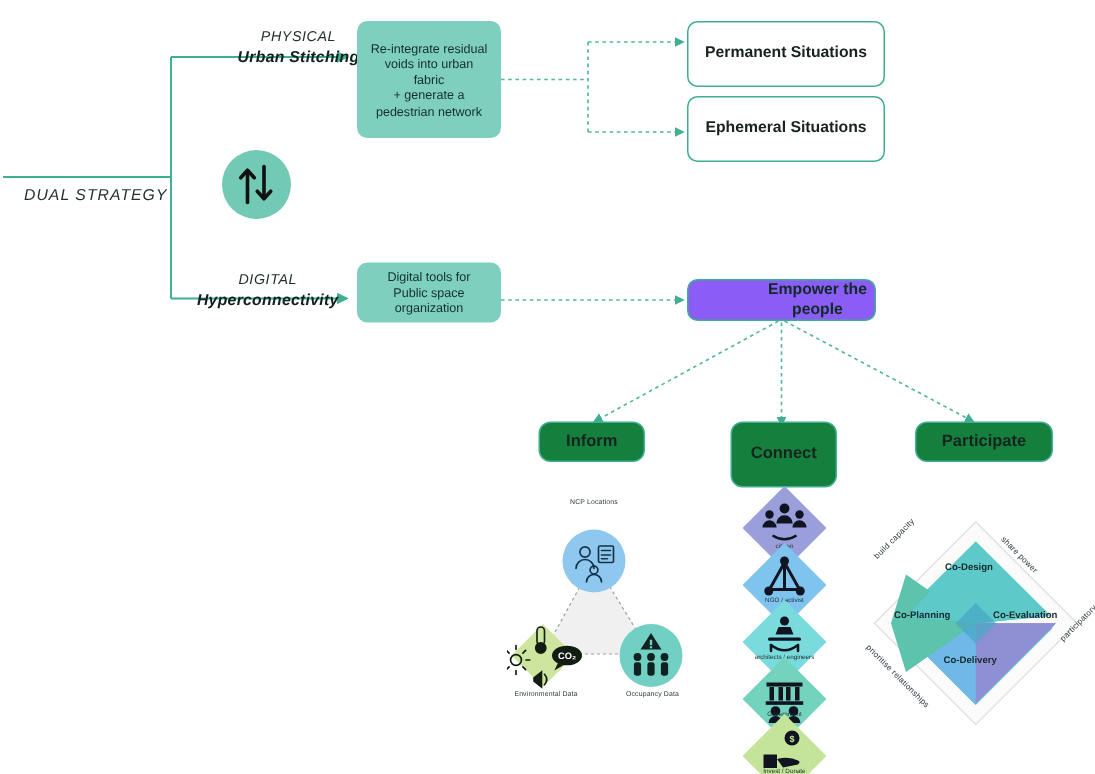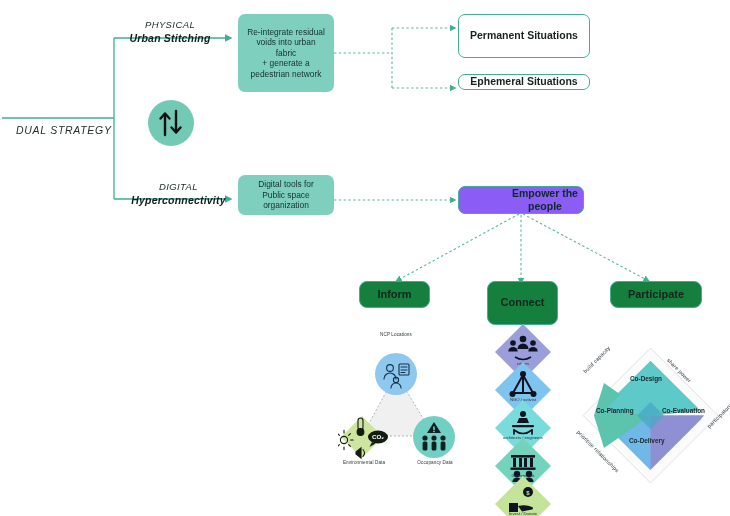--- a/index.html
+++ b/index.html
@@ -180,21 +180,21 @@
 
   <path d="M334,200 L451,200" stroke="#54b79f" stroke-width="1.1" fill="none" stroke-dasharray="2.4 2.4" marker-end="url(#arrow-dot)"></path>
 
   <path d="M521,215 L521,279" stroke="#54b79f" stroke-width="1.1" fill="none" stroke-dasharray="2.4 2.4" marker-end="url(#arrow-dot)"></path>
   <path d="M519,214 L400,279" stroke="#54b79f" stroke-width="1.1" fill="none" stroke-dasharray="2.4 2.4" marker-end="url(#arrow-dot)"></path>
   <path d="M523,214 L645,279" stroke="#54b79f" stroke-width="1.1" fill="none" stroke-dasharray="2.4 2.4" marker-end="url(#arrow-dot)"></path>
 </svg>
 
 <div id="dual-strategy-label">DUAL STRATEGY</div>
 
-<div class="branch-label" style="left:124px; top:20px; width:92px;">
+<div class="branch-label" style="left:153px; top:20px; width:92px;">
   <span class="mode">PHYSICAL</span>
   <span class="name">Urban Stitching</span>
 </div>
 
 <div class="branch-label" style="left:126px; top:182px; width:105px;">
   <span class="mode">DIGITAL</span>
   <span class="name">Hyperconnectivity</span>
 </div>
 
 <div id="exchange-circle">
@@ -221,21 +221,21 @@
 <div class="box box-filled" style="left:238px; top:175px; width:96px; height:40px;">
   <div>
     <div>Digital tools for</div>
     <div>Public space</div>
     <div>organization</div>
   </div>
 </div>
 
 <div class="box box-outline" style="left:458px; top:14px; width:132px; height:44px;">Permanent Situations</div>
 
-<div class="box box-outline" style="left:458px; top:74px; width:132px; height:16px;">Ephemeral Situations</div>
+<div class="box box-outline" style="left:458px; top:64px; width:132px; height:44px;">Ephemeral Situations</div>
 
 <div class="box box-empower" style="left:458px; top:186px; width:126px; height:28px;">Empower the people</div>
 
 <div class="box box-outcome" style="left:359px; top:281px; width:71px; height:27px;">Inform</div>
 
 <div class="box box-outcome" style="left:487px; top:281px; width:71px; height:44px;">Connect</div>
 
 <div class="box box-outcome" style="left:610px; top:281px; width:92px; height:27px;">Participate</div>
 
 <div class="mini" style="left:338px; top:336px; width:120px; height:140px;">

